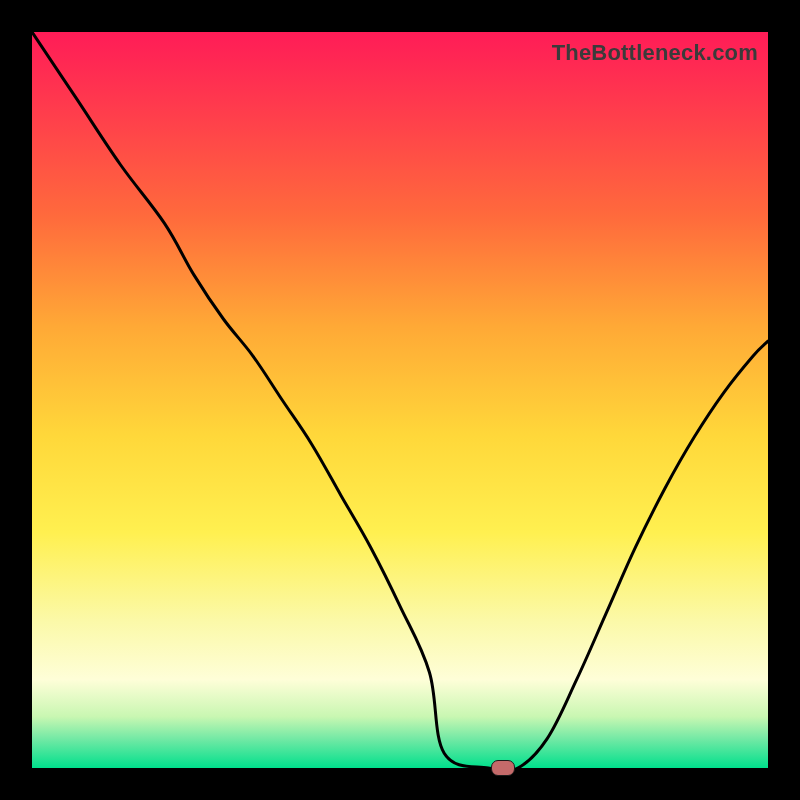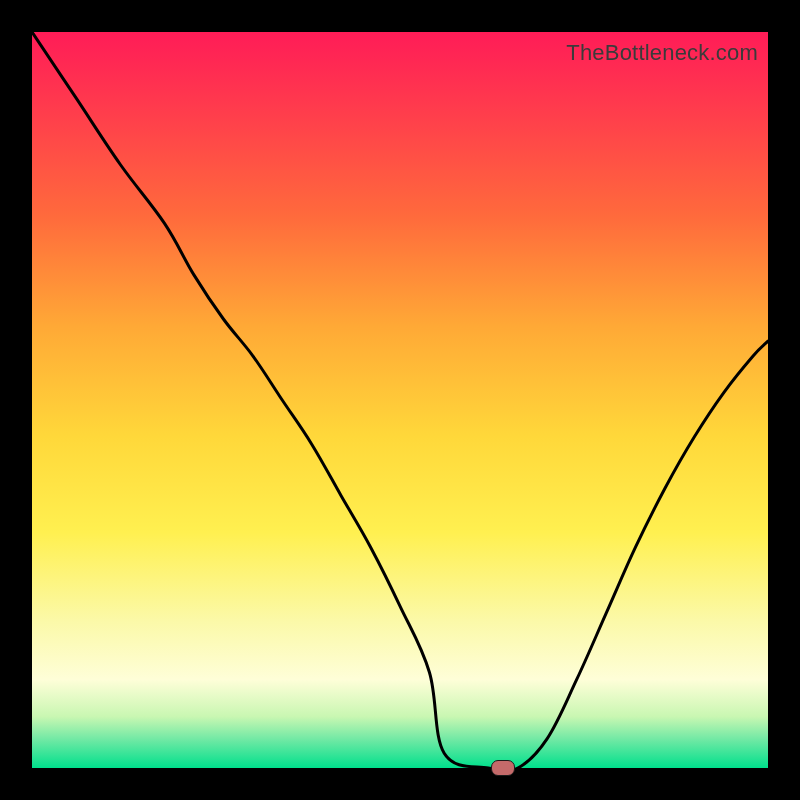--- a/index.html
+++ b/index.html
@@ -35,21 +35,21 @@
       #c9f7b2 93%,
       #74e9a5 96%,
       #00e08c 100%
     );
   }
   .watermark {
     position: absolute;
     top: 8px;
     right: 10px;
     font-family: Arial, Helvetica, sans-serif;
-    font-weight: 400;
+    font-weight: 700;
     font-size: 22px;
     color: #3b3b3b;
     letter-spacing: 0.2px;
     user-select: none;
   }
   svg.curve {
     position: absolute;
     inset: 0;
     width: 100%;
     height: 100%;

